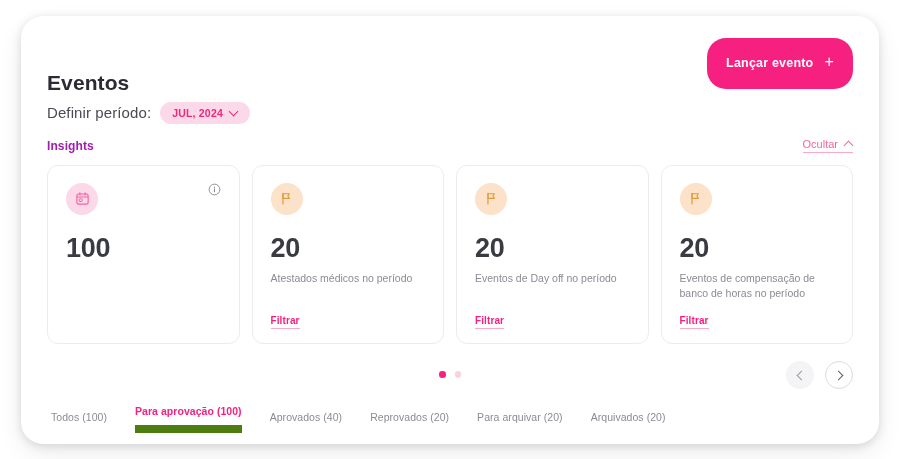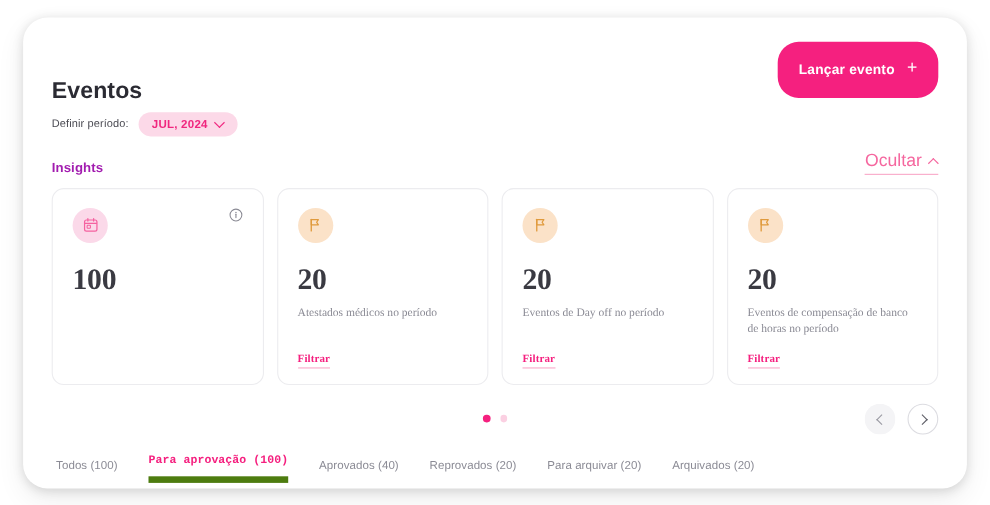--- a/index.html
+++ b/index.html
@@ -71,21 +71,21 @@
   }
 
   
   .period-row {
     display: flex;
     align-items: center;
     gap: 9px;
     margin-top: 20px;
   }
   .period-label {
-    font-size: 10px;
+    font-size: 15px;
     color: #4a4a52;
     letter-spacing: 0.1px;
   }
   .period-pill {
     display: inline-flex;
     align-items: center;
     gap: 7px;
     background: #fcd9e8;
     color: #f0277f;
     border: none;
@@ -125,21 +125,21 @@
     font-weight: 700;
     color: #a21caf;
     letter-spacing: 0.1px;
     text-align: right;
   }
   .ocultar-link {
     display: inline-flex;
     align-items: center;
     gap: 6px;
     color: #f5679f;
-    font-size: 16px;
+    font-size: 11px;
     font-weight: 400;
     text-decoration: none;
     border-bottom: 1.3px solid #f9a8c8;
     padding-bottom: 2px;
     cursor: pointer;
     background: none;
     border-left: none; border-right: none; border-top: none;
     font-family: "Liberation Sans", sans-serif;
   }
   .chev-up {
@@ -167,21 +167,20 @@
     flex: 1 1 0;
     min-width: 0;
     border: 1px solid #ececef;
     border-radius: 11px;
     background: #ffffff;
     height: 179px;
     padding: 17px 18px 14px 18px;
     position: relative;
     display: flex;
     flex-direction: column;
-    font-family: Liberation Serif, serif;
   }
   .card-top {
     display: flex;
     align-items: flex-start;
     justify-content: space-between;
   }
   .icon-badge {
     width: 32px; height: 32px;
     border-radius: 50%;
     display: flex;
@@ -292,22 +291,21 @@
     white-space: nowrap;
     border-bottom: 2px solid transparent;
     background: none;
     border-left: none; border-right: none; border-top: none;
     font-family: "Liberation Sans", sans-serif;
     letter-spacing: 0.05px;
   }
   .tab.active {
     color: #f5207f;
     font-weight: 700;
-    border-bottom: 6px solid #4d7c0f;
-    font-family: Liberation Mono, monospace;
+    border-bottom: 8px solid #4d7c0f;
   }
 </style>
 </head>
 <body>
 
 <div class="panel">
 
   <div class="header-row">
     <div class="page-title">Eventos</div>
     <button class="btn-primary">

